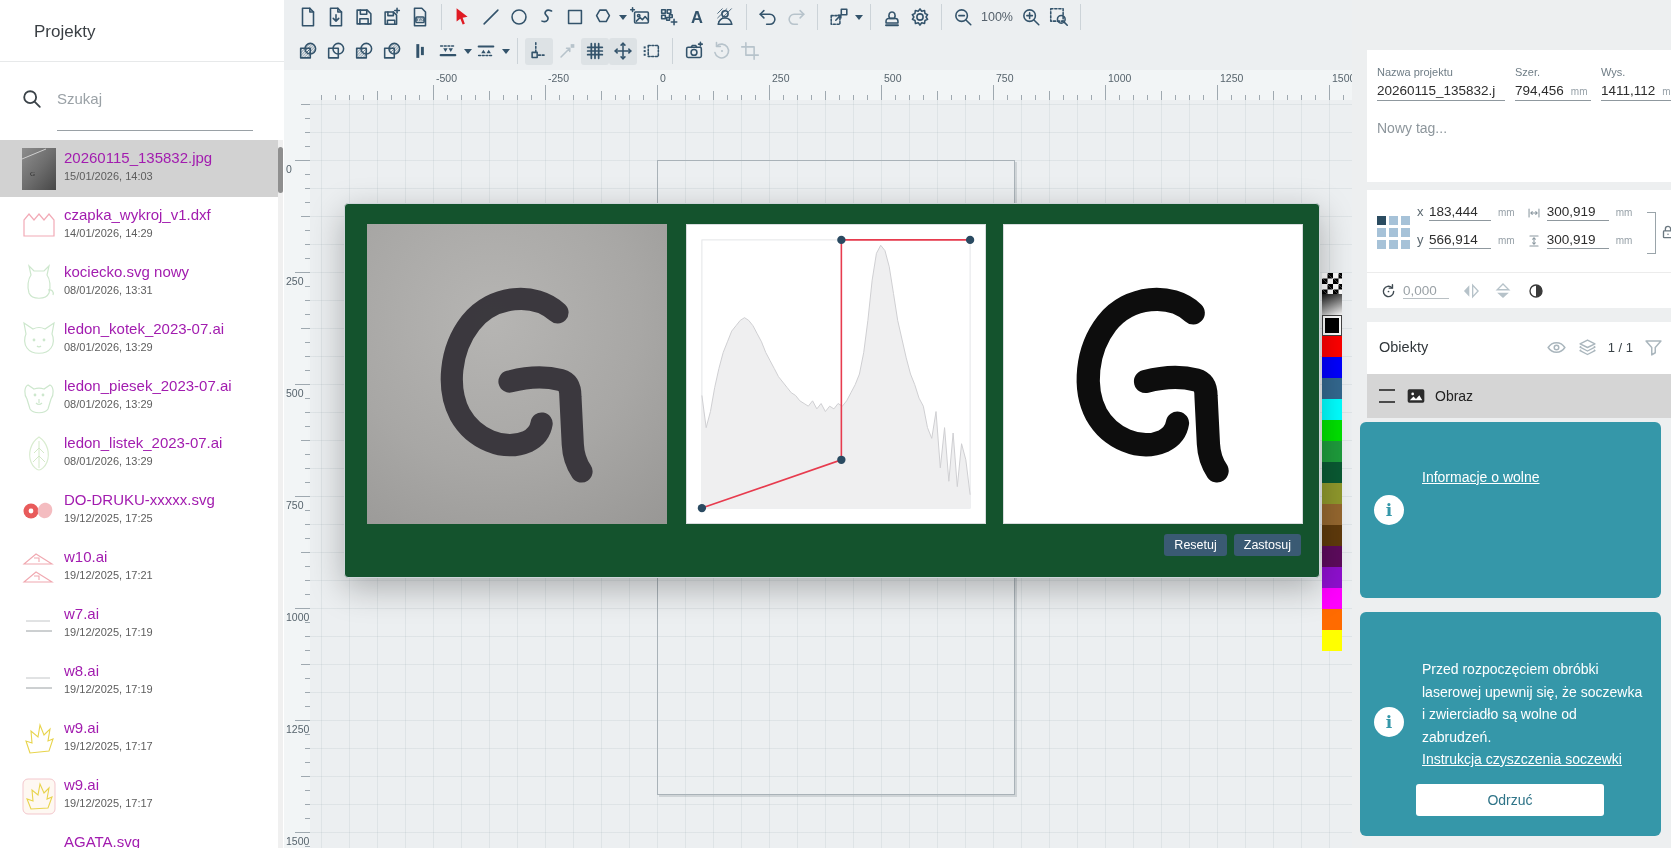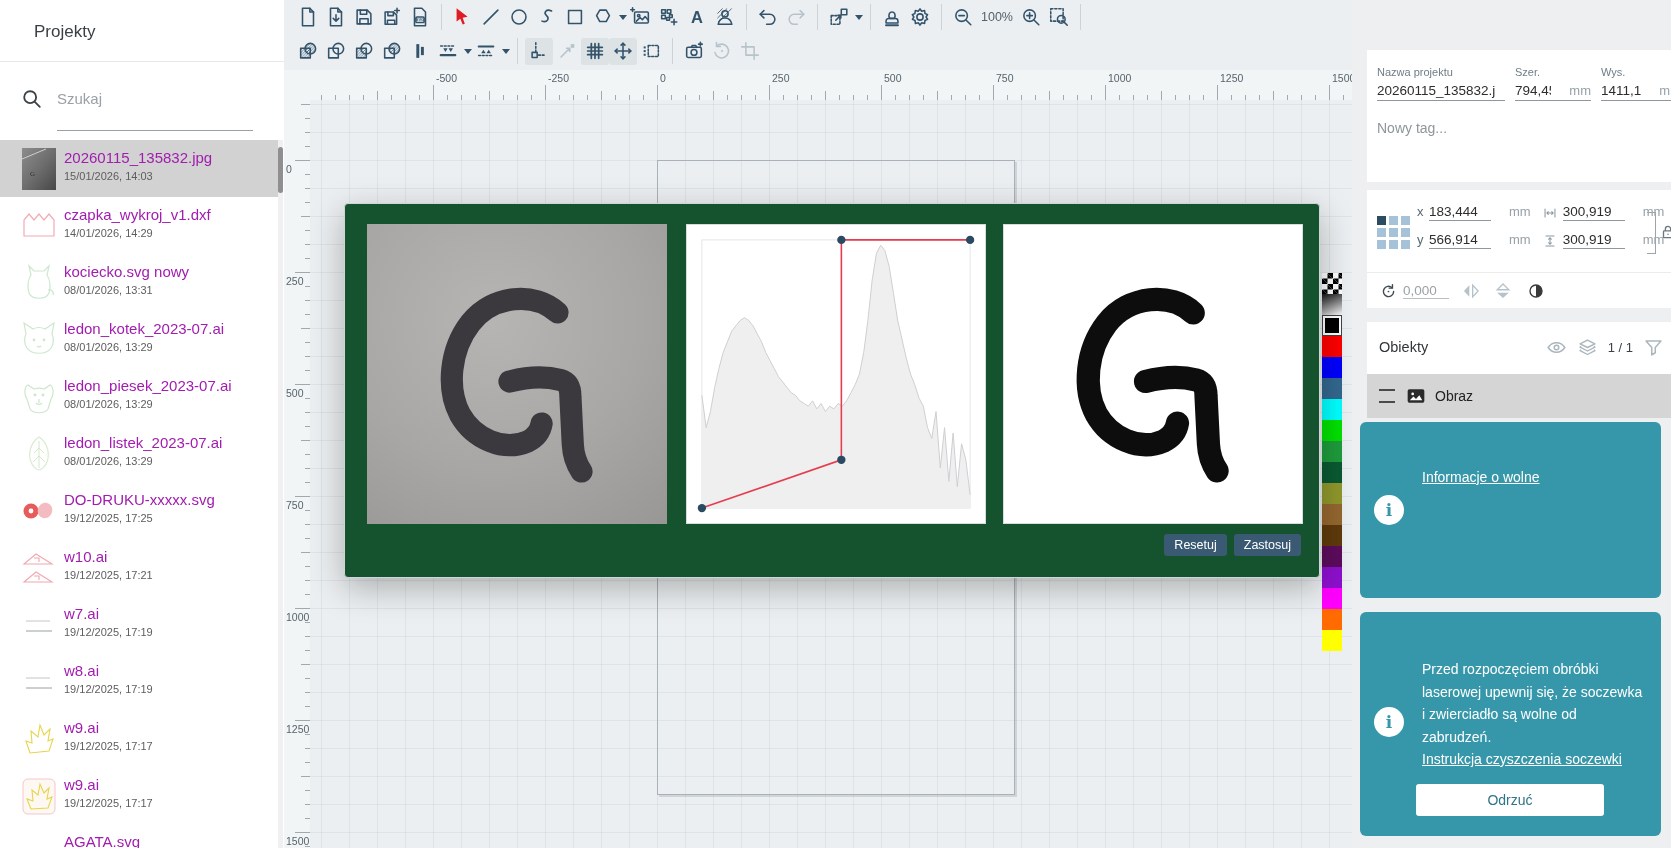--- a/index.html
+++ b/index.html
@@ -58,21 +58,21 @@
   .dlg-buttons{position:absolute;right:18px;top:330px;display:flex;gap:7px;}
   .dlg-btn{background:#3A5A73;color:#fff;font-size:12.5px;font-family:"Liberation Sans",sans-serif;border:none;border-radius:3px;padding:4px 10px;cursor:pointer;}
   
   #rightpanel{position:absolute;left:1352px;top:0;width:319px;height:848px;background:#edeff0;overflow:hidden;}
   #create-job{position:absolute;left:2px;top:4px;width:315px;height:34px;background:#2B4C61;color:#fff;border:none;font-size:13px;font-weight:bold;letter-spacing:0.4px;cursor:pointer;font-family:"Liberation Sans",sans-serif;}
   .card{position:absolute;left:15px;width:369px;background:#fff;}
   #card-project{top:50px;height:132px;}
   #card-transform{top:190px;height:118px;}
   #card-objects{top:322px;height:96px;}
   .flabel{font-size:11px;color:#6f7d86;}
-  .funit{font-size:13px;color:#97a1a8;margin-left:18px;}
+  .funit{font-size:10px;color:#97a1a8;margin-left:7px;}
   #card-project .row1{position:absolute;left:10px;top:16px;display:flex;gap:10px;}
   .fcol{display:flex;flex-direction:column;gap:5px;}
   .fcol .vwrap{display:flex;align-items:baseline;border-bottom:1px solid #8f989e;padding-bottom:2px;}
   .fcol .vwrap .fv{font-size:13.5px;color:#2d2d2d;white-space:nowrap;overflow:hidden;}
   #tagph{position:absolute;left:10px;top:70px;font-size:14px;color:#8d969c;}
   #anchor-grid{position:absolute;left:10px;top:26px;display:grid;grid-template-columns:repeat(3,9px);grid-template-rows:repeat(3,9px);gap:3px;}
   .anchor{background:#A6C2D8;cursor:pointer;}
   .anchor.on{background:#2B4C61;}
   .trow{position:absolute;left:50px;display:flex;align-items:baseline;}
   .tlabel{font-size:13px;color:#5b6870;width:12px;}

